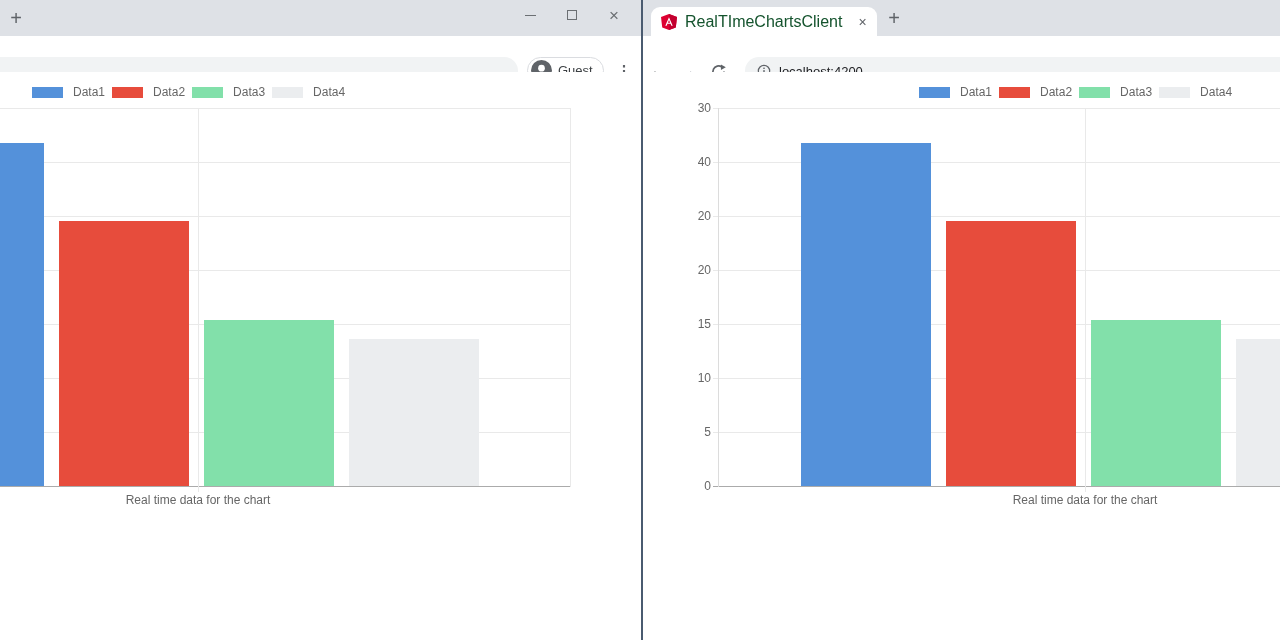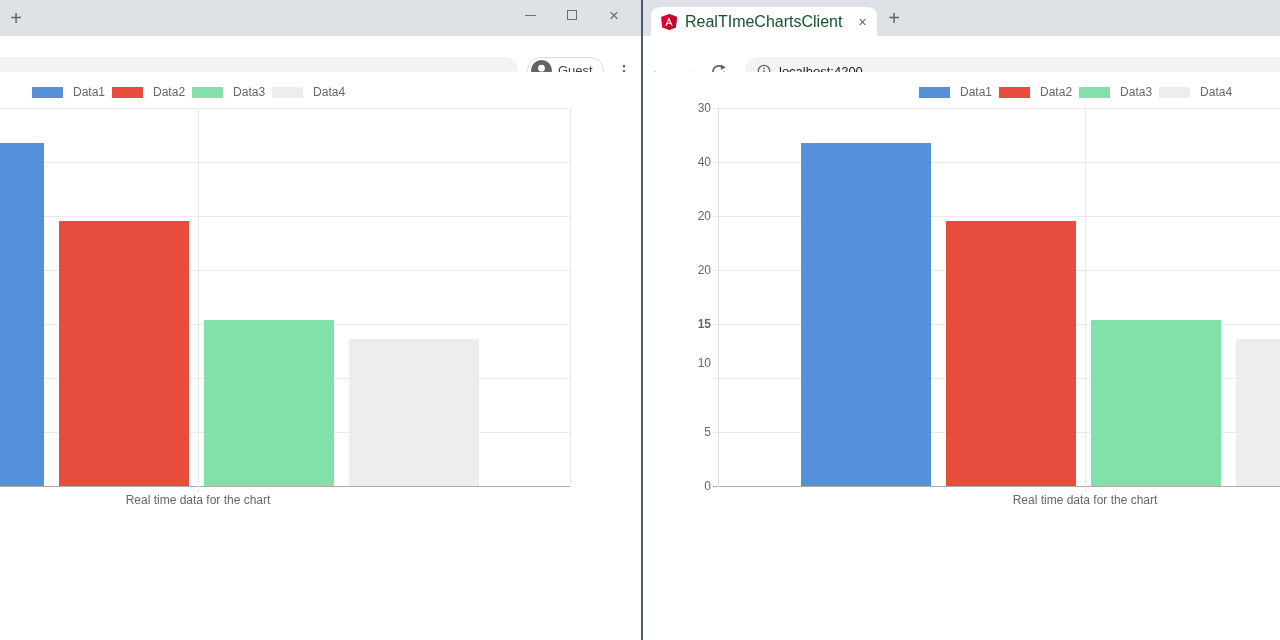--- a/index.html
+++ b/index.html
@@ -208,23 +208,23 @@
             <div class="legend-item">
               <div class="legend-swatch" style="background: rgb(235, 237, 239);"></div>
               <div class="legend-label">Data4</div>
             </div>
           </div>
           <div class="gridline-h baseline" style="top: 414px; left: 70px; width: 744px;"></div>
           <div class="y-tick-label" style="left: 30px; top: 407px;">0</div>
           <div class="gridline-h" style="top: 360px; left: 70px; width: 744px;"></div>
           <div class="y-tick-label" style="left: 30px; top: 353px;">5</div>
           <div class="gridline-h" style="top: 306px; left: 70px; width: 744px;"></div>
-          <div class="y-tick-label" style="left: 30px; top: 284px;">10</div>
+          <div class="y-tick-label" style="left: 30px; top: 299px;">10</div>
           <div class="gridline-h" style="top: 252px; left: 70px; width: 744px;"></div>
-          <div class="y-tick-label" style="left: 30px; top: 245px; font-weight: bold;">15</div>
+          <div class="y-tick-label" style="left: 30px; top: 245px;">15</div>
           <div class="gridline-h" style="top: 198px; left: 70px; width: 744px;"></div>
           <div class="y-tick-label" style="left: 30px; top: 191px;">20</div>
           <div class="gridline-h" style="top: 144px; left: 70px; width: 744px;"></div>
           <div class="y-tick-label" style="left: 30px; top: 137px;">20</div>
           <div class="gridline-h" style="top: 90px; left: 70px; width: 744px;"></div>
           <div class="y-tick-label" style="left: 30px; top: 83px;">40</div>
           <div class="gridline-h" style="top: 36px; left: 70px; width: 744px;"></div>
           <div class="y-tick-label" style="left: 30px; top: 29px;">30</div>
           <div class="axis-line-v" style="left: 75px; top: 36px; height: 379px;"></div>
           <div class="gridline-v" style="left: 442px; top: 36px; height: 384px;"></div>

